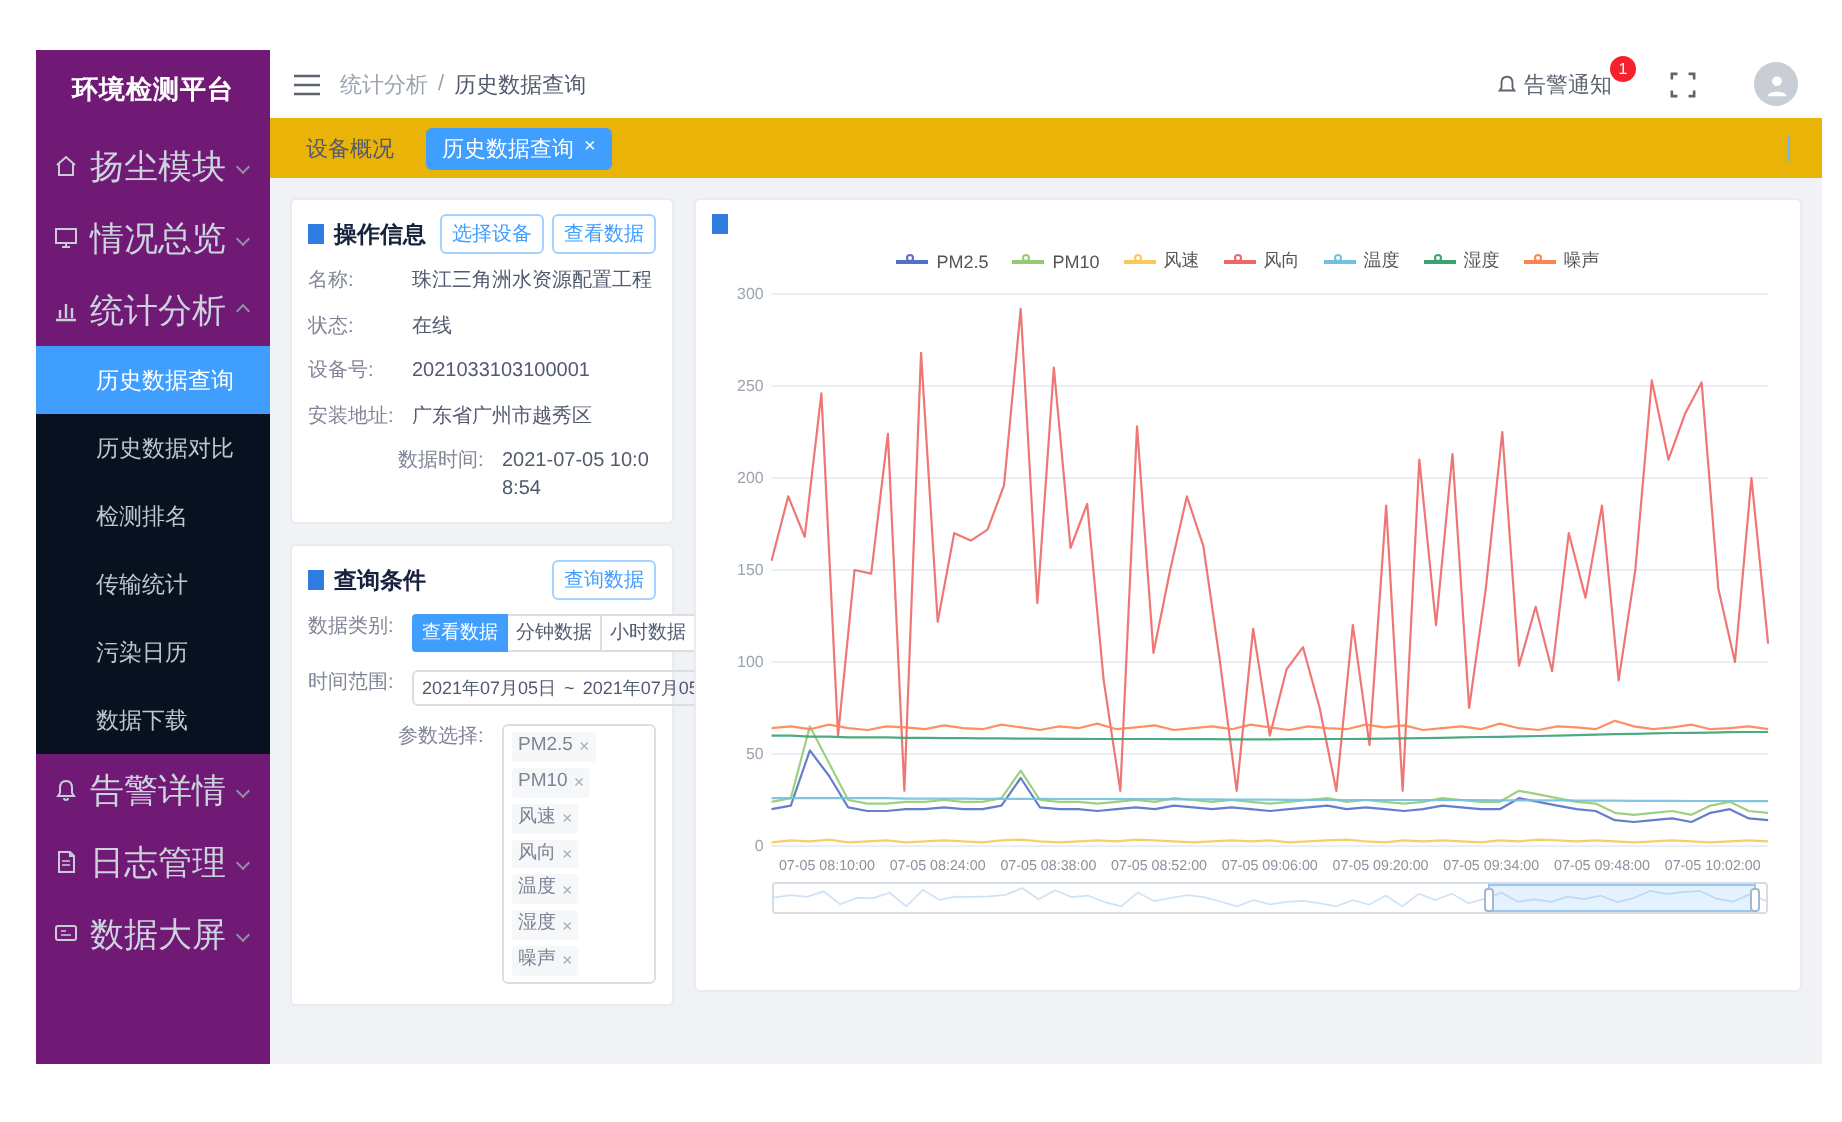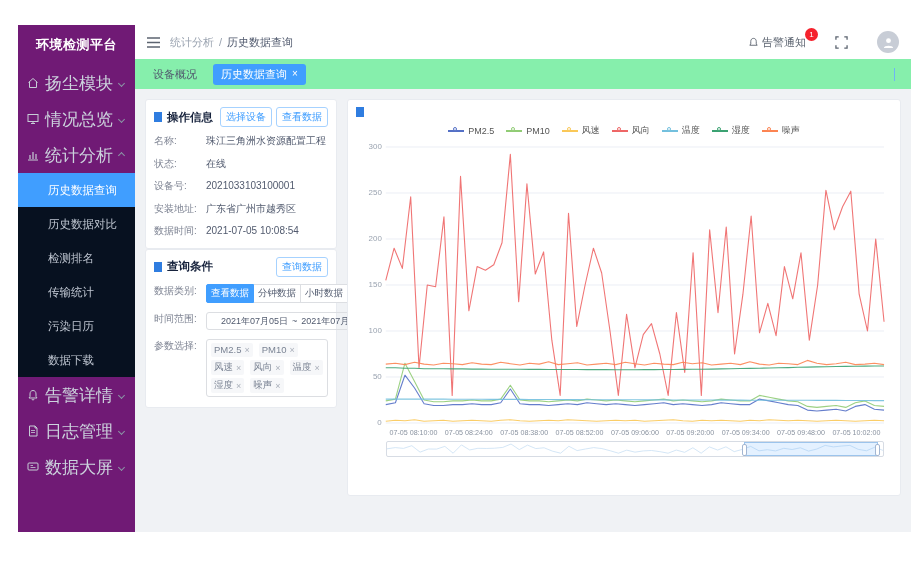--- a/index.html
+++ b/index.html
@@ -24,49 +24,49 @@
   
   .main { flex:1; display:flex; flex-direction:column; min-width:0; background:#fff; }
   .topbar { height:34px; display:flex; align-items:center; padding:0 12px; gap:10px; background:#fff; }
   .crumb { font-size:11px; color:#9aa3b0; display:flex; gap:5px; align-items:center; }
   .crumb .current { color:#515a6e; }
   .top-right { margin-left:auto; display:flex; align-items:center; gap:29px; }
   .notif { position:relative; font-size:11px; color:#5c6470; display:flex; align-items:center; gap:3px; cursor:pointer; }
   .badge { position:absolute; top:-7px; right:-12px; min-width:13px; height:13px; border-radius:7px; background:#f5222d; color:#fff; font-size:8px; display:flex; align-items:center; justify-content:center; padding:0 3px; }
   .avatar { width:22px; height:22px; border-radius:50%; background:#c8cdd6; display:flex; align-items:center; justify-content:center; cursor:pointer; }
 
-  .tabbar { height:30px; display:flex; align-items:center; gap:10px; padding:0 12px; background:#86efac; position:relative; }
+  .tabbar { height:30px; display:flex; align-items:center; gap:10px; padding:0 12px; background:#eab308; position:relative; }
   .tab { font-size:11px; color:#515a6e; cursor:pointer; padding:3px 6px; }
   .tab.active { background:#409eff; color:#fff; border-radius:3px; padding:3px 8px; display:flex; align-items:center; gap:5px; }
   .tab .x { font-size:10px; line-height:1; cursor:pointer; }
   .tab-collapse { position:absolute; right:14px; color:#6fb5f5; font-size:11px; cursor:pointer; }
   .tab-collapse .chev { border-color:#6fb5f5; width:6px; height:6px; }
 
   .content { flex:1; background:#f0f2f5; padding:10px; display:flex; gap:10px; overflow:hidden; align-items:flex-start; }
-  .left-col { width:192px; display:flex; flex-direction:column; flex-shrink:0; }
+  .left-col { width:192px; display:flex; flex-direction:column; gap:10px; flex-shrink:0; }
   .card { background:#fff; border:1px solid #e8ebf0; border-radius:3px; }
   .card-header { display:flex; align-items:center; padding:7px 8px 5px; gap:5px; }
   .tmark { width:8px; height:10px; background:#2f7de0; flex-shrink:0; }
   .ctitle { font-size:11.5px; font-weight:bold; color:#17233d; flex:1; white-space:nowrap; }
   .btn { font-size:10px; color:#409eff; border:1px solid #a6d2ff; background:#fff; border-radius:3px; padding:2px 5px; cursor:pointer; white-space:nowrap; }
   .hbtns { display:flex; gap:4px; }
 
   .frows { padding:2px 8px 8px; }
   .frow { display:flex; font-size:10px; margin-bottom:9px; line-height:1.35; }
-  .frow:last-child { margin-bottom:2px; }
+  .frow:last-child { margin-bottom:2px;margin-left:45px; }
   .flabel { width:52px; color:#808695; flex-shrink:0; }
   .fvalue { color:#515a6e; word-break:break-all; }
 
   .btn-group { display:flex; }
   .btn-group .gbtn { font-size:9.5px; padding:2px 4px; border:1px solid #dcdee2; border-left:none; background:#fff; color:#515a6e; cursor:pointer; white-space:nowrap; }
   .btn-group .gbtn:first-child { border-left:1px solid #dcdee2; border-radius:2px 0 0 2px; }
   .btn-group .gbtn:last-child { border-radius:0 2px 2px 0; }
   .btn-group .gbtn.active { background:#409eff; border-color:#409eff; color:#fff; }
 
-  .range-box { border:1px solid #dcdee2; border-radius:3px; padding:2px 14px; font-size:9px; color:#515a6e; display:flex; gap:4px; align-items:flex-start; cursor:text; white-space:nowrap; }
+  .range-box { border:1px solid #dcdee2; border-radius:3px; padding:2px 4px; font-size:9px; color:#515a6e; display:flex; gap:4px; align-items:flex-start; cursor:text; white-space:nowrap; }
   .tags-box { border:1px solid #dcdee2; border-radius:3px; padding:3px 4px; display:flex; flex-wrap:wrap; gap:3px 6px; }
   .tag { font-size:9.5px; color:#7b8494; background:#f6f7f9; border-radius:2px; padding:1px 3px; display:flex; align-items:center; gap:3px; white-space:nowrap; }
   .tag .x { color:#aab0ba; font-size:9px; cursor:pointer; }
 
   
   .right-col { flex:1; min-width:0; align-self:stretch; }
   .display-card { height:397px; display:flex; flex-direction:column; }
   .disp-controls { display:flex; align-items:center; gap:6px; }
   .disp-label { font-size:11px; color:#515a6e; white-space:nowrap; }
   .chart-wrap { flex:1; padding:0 8px 8px; display:flex; flex-direction:column; min-height:0; }

